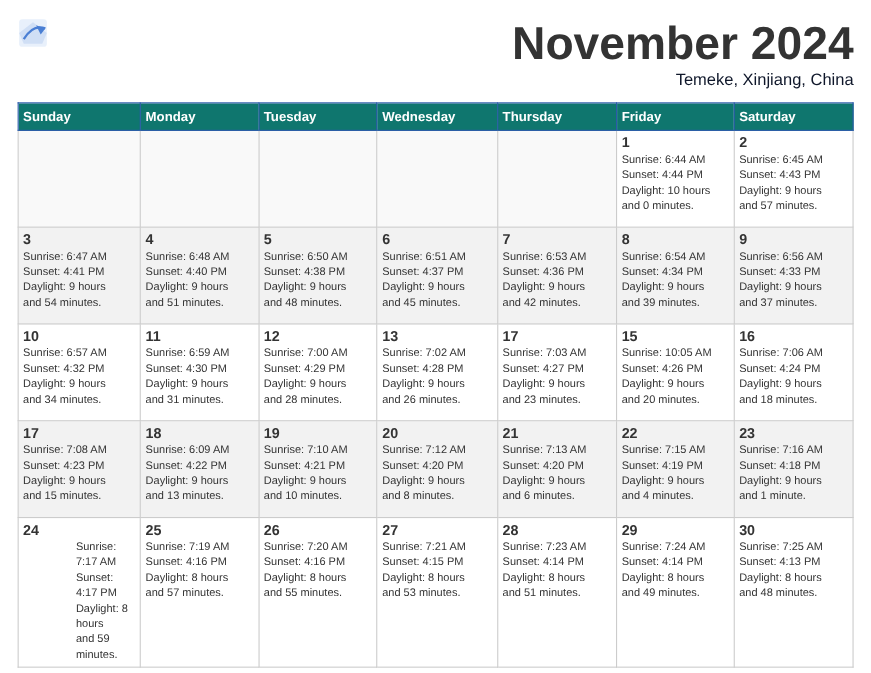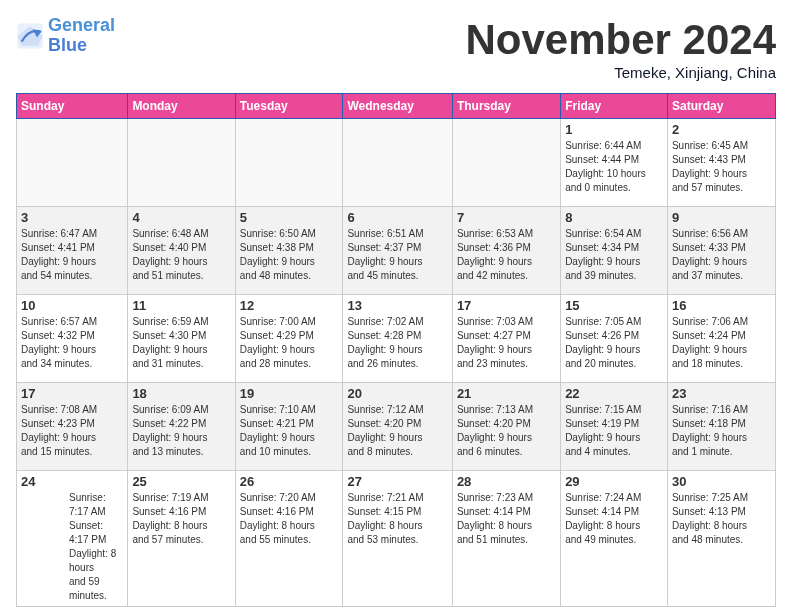--- a/index.html
+++ b/index.html
@@ -49,21 +49,21 @@
     }
     .location {
       font-size: 15px;
       color: #0f172a;
     }
     .calendar {
       width: 100%;
       border-collapse: collapse;
     }
     .calendar th {
-      background-color: #ec4899;
+      background-color: #0f766e;
       color: #fff;
       font-size: 12px;
       font-weight: bold;
       padding: 5px 4px;
       text-align: left;
       border: 1px solid #2a5aaa;
     }
     .calendar td {
       border: 1px solid #ccc;
       vertical-align: top;
@@ -97,24 +97,20 @@
 
 <div class="page">
   <div class="header">
     <div class="logo">
       <svg class="logo-icon" viewBox="0 0 40 40">
         <rect x="2" y="2" width="36" height="36" rx="4" fill="#e8f0fb"></rect>
         <polygon points="20,6 38,20 32,34 8,34 2,20" fill="#4a7fd4" opacity="0.15"></polygon>
         <path d="M8 28 Q20 8 36 14" stroke="#4a7fd4" stroke-width="3" fill="none"></path>
         <path d="M24 10 L36 14 L30 22" fill="#4a7fd4"></path>
       </svg>
-      <div class="logo-text">
-        <div><span>General</span></div>
-        <div><span style="color:#4a7fd4">Blue</span></div>
-      </div>
     </div>
     <div class="title-block">
       <div class="month-title">November 2024</div>
       <div class="location">Temeke, Xinjiang, China</div>
     </div>
   </div>
 
   <table class="calendar">
     <thead>
       <tr>
@@ -231,21 +227,21 @@
           </td>
           <td>
             <span class="day-number">17</span>
             <div class="day-info" style="white-space: pre-line;">Sunrise: 7:03 AM
 Sunset: 4:27 PM
 Daylight: 9 hours
 and 23 minutes.</div>
           </td>
           <td>
             <span class="day-number">15</span>
-            <div class="day-info" style="white-space: pre-line;">Sunrise: 7:05 AM
+            <div class="day-info" style="white-space: pre-line;">Sunrise: 10:05 AM
 Sunset: 4:26 PM
 Daylight: 9 hours
 and 20 minutes.</div>
           </td>
           <td>
             <span class="day-number">16</span>
             <div class="day-info" style="white-space: pre-line;">Sunrise: 7:06 AM
 Sunset: 4:24 PM
 Daylight: 9 hours
 and 18 minutes.</div>

